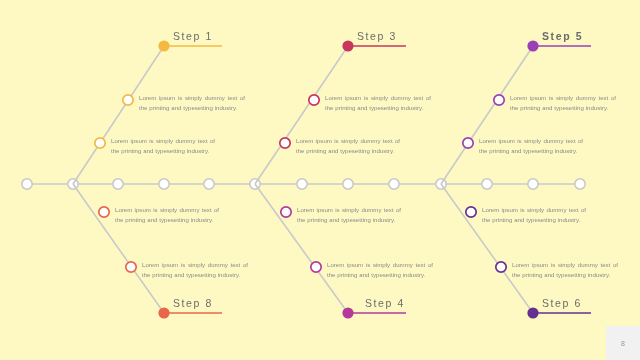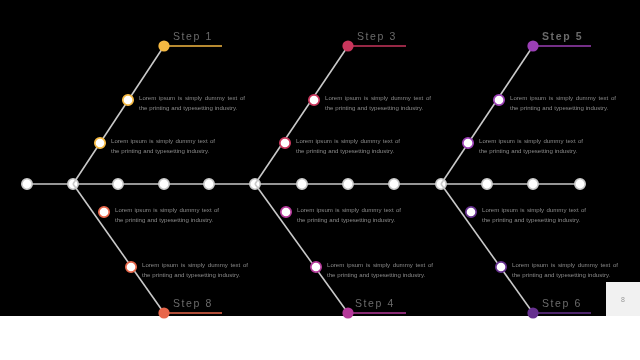--- a/index.html
+++ b/index.html
@@ -9,22 +9,22 @@
   body {
     width: 640px;
     height: 360px;
     background: #ffffff;
     font-family: "Liberation Sans", sans-serif;
     overflow: hidden;
   }
   #slide {
     position: relative;
     width: 640px;
-    height: 316px;
-    background: #000000;
+    height: 360px;
+    background: #fef9c3;
   }
   #diagram-svg {
     position: absolute;
     left: 0;
     top: 0;
     width: 640px;
     height: 360px;
   }
   .step-label {
     position: absolute;
@@ -116,21 +116,21 @@
         <circle cx="533" cy="313" r="5.6" fill="#66308f" stroke="none"></circle>
         <circle cx="471" cy="212" r="5.2" fill="#ffffff" stroke="#66308f" stroke-width="1.7"></circle>
         <circle cx="501" cy="267" r="5.2" fill="#ffffff" stroke="#66308f" stroke-width="1.7"></circle>
       </g>
   </svg>
 
   <div id="labels-layer">
       <div class="step-label" style="left: 173px; top: 30px;">Step 1</div>
       <div class="step-label" style="left: 173px; top: 297px;">Step 8</div>
       <div class="step-label" style="left: 357px; top: 30px;">Step 3</div>
-      <div class="step-label" style="left: 355px; top: 297px;">Step 4</div>
+      <div class="step-label" style="left: 365px; top: 297px;">Step 4</div>
       <div class="step-label" style="left: 542px; top: 30px; font-weight: bold;">Step 5</div>
       <div class="step-label" style="left: 542px; top: 297px;">Step 6</div>
     </div>
   <div id="texts-layer">
       <div class="body-text" style="left: 139px; top: 93px;">Lorem ipsum is simply dummy text of the printing and typesetting industry.</div>
       <div class="body-text narrow" style="left: 111px; top: 136px;">Lorem ipsum is simply dummy text of the printing and typesetting industry.</div>
       <div class="body-text narrow" style="left: 115px; top: 205px;">Lorem ipsum is simply dummy text of the printing and typesetting industry.</div>
       <div class="body-text" style="left: 142px; top: 260px;">Lorem ipsum is simply dummy text of the printing and typesetting industry.</div>
       <div class="body-text" style="left: 325px; top: 93px;">Lorem ipsum is simply dummy text of the printing and typesetting industry.</div>
       <div class="body-text narrow" style="left: 296px; top: 136px;">Lorem ipsum is simply dummy text of the printing and typesetting industry.</div>

